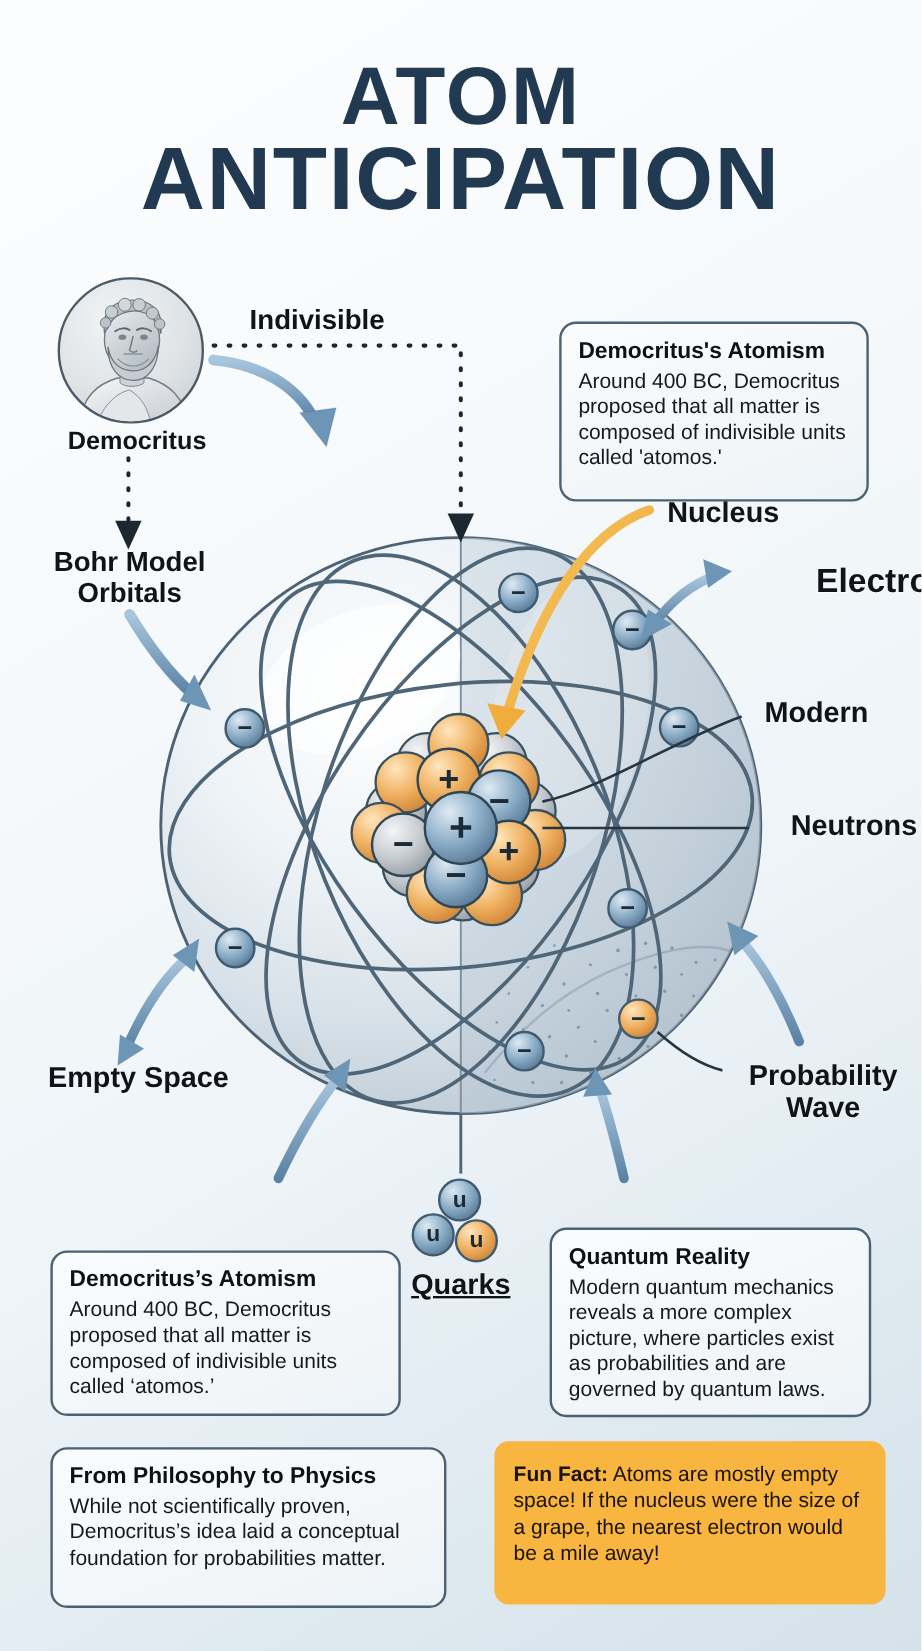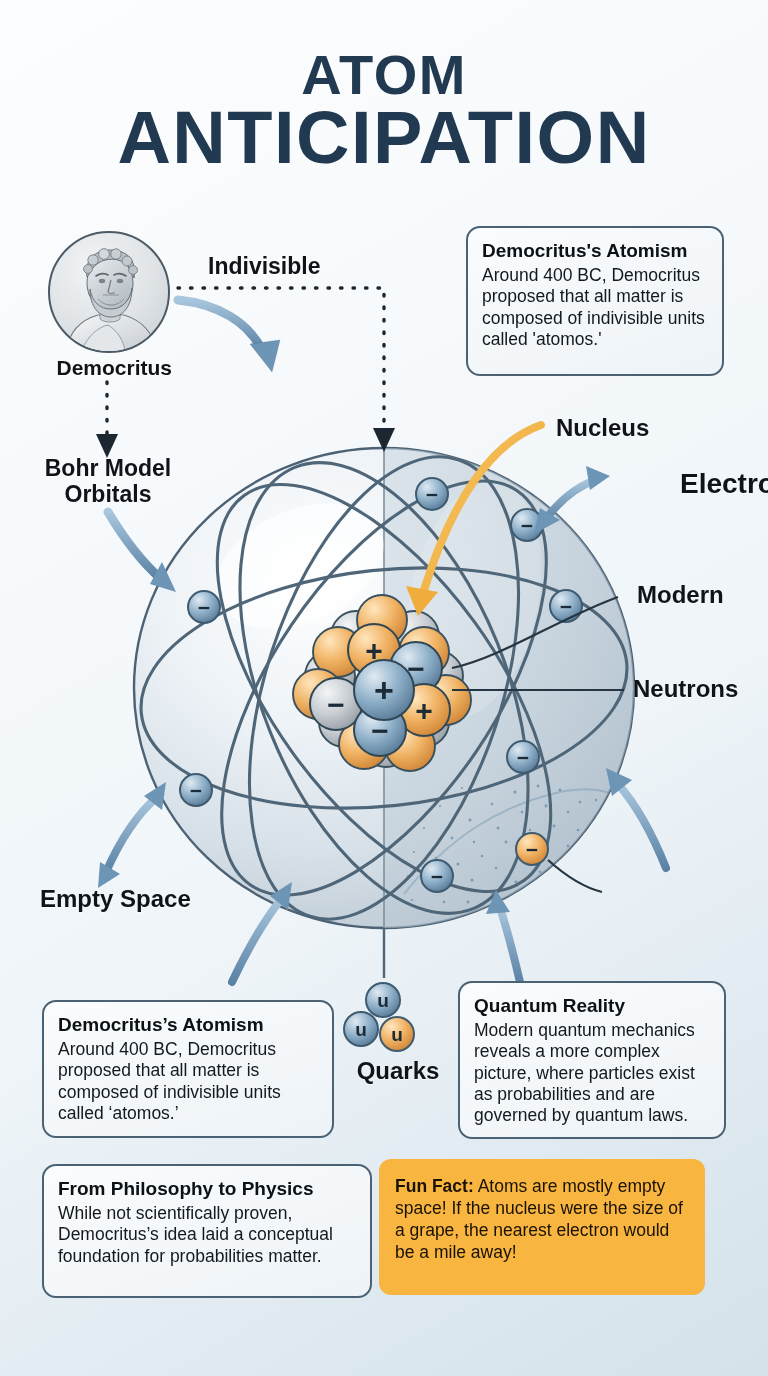--- a/index.html
+++ b/index.html
@@ -18,21 +18,21 @@
 
   
   #title-block {
     position: absolute; top: 48px; left: 0; width: 768px;
     text-align: center;
     line-height: 0.96;
   }
   #title-block .tl {
     display: block;
     font-weight: 700;
-    font-size: 56px;
+    font-size: 68px;
     letter-spacing: 1.5px;
     color: #213a52;
   }
   #title-block .tl2 { font-size: 74px; }
 
   
   .lbl {
     position: absolute;
     font-weight: 700;
     color: #101418;
@@ -41,20 +41,21 @@
     text-shadow: 0 1px 0 rgba(255,255,255,.75);
   }
 
   
   .card {
     position: absolute;
     background: linear-gradient(160deg,#fafcfd 0%, #eef3f7 100%);
     border: 2px solid #4a6274;
     border-radius: 14px;
     padding: 12px 14px 13px 14px;
+    margin-top: 42px;
   }
   .card .ct {
     font-weight: 700;
     font-size: 19px;
     color: #0c1116;
     margin-bottom: 3px;
     line-height: 1.15;
   }
   .card .cb {
     font-size: 17.5px;
@@ -387,26 +388,28 @@
 
   <div class="lbl" style="left:22px; top:456px; width:172px; text-align:center; font-size:23px;">Bohr Model
 Orbitals</div>
 
   <div class="lbl" style="left:556px; top:415px; font-size:24px;">Nucleus</div>
 
   <div class="lbl" style="left:648px; top:468px; font-size:28px;margin-left:32px;">Electrons</div>
 
   <div class="lbl" style="left:637px; top:582px; font-size:24px;">Modern</div>
 
-  <div class="lbl" style="left:633px; top:676px; font-size:24px;">Neutrons</div>
+  <div class="lbl" style="left:659px; top:676px; font-size:24px;">Neutrons</div>
 
   <div class="lbl" style="left:40px; top:886px; font-size:24px;text-align:right;">Empty Space</div>
 
-
-  <div class="lbl" style="left:336px; top:1058px; width:124px; text-align:center; font-size:24px;">Quarks</div>
+  <div class="lbl" style="left:606px; top:884px; width:160px; text-align:center; font-size:24px;">Probability
+Wave</div>
+
+  <div class="lbl" style="left:322px; top:1058px; width:124px; text-align:center; font-size:24px;text-decoration:underline;">Quarks</div>
 
   <div class="card" style="left:466px; top:226px; width:258px; height:150px;">
     <div class="ct">Democritus's Atomism</div>
     <div class="cb">Around 400 BC, Democritus proposed that all matter is composed of indivisible units called 'atomos.'</div>
   </div>
 
   <div class="card" style="left:42px; top:1000px; width:292px; height:138px;">
     <div class="ct">Democritus’s Atomism</div>
     <div class="cb">Around 400 BC, Democritus proposed that all matter is composed of indivisible units called ‘atomos.’</div>
   </div>
@@ -414,17 +417,17 @@
   <div class="card" style="left:458px; top:981px; width:268px; height:158px;">
     <div class="ct">Quantum Reality</div>
     <div class="cb">Modern quantum mechanics reveals a more complex picture, where particles exist as probabilities and are governed by quantum laws.</div>
   </div>
 
   <div class="card" style="left:42px; top:1164px; width:330px; height:134px;">
     <div class="ct">From Philosophy to Physics</div>
     <div class="cb">While not scientifically proven, Democritus’s idea laid a conceptual foundation for probabilities matter.</div>
   </div>
 
-  <div class="card fun" style="left:379px; top:1159px; width:326px; height:136px;">
+  <div class="card fun" style="left:412px; top:1159px; width:326px; height:136px;">
     <div class="cb"><b>Fun Fact:</b><span> Atoms are mostly empty space! If the nucleus were the size of a grape, the nearest electron would be a mile away!</span></div>
   </div>
 
 </div>
 
 </body></html>

